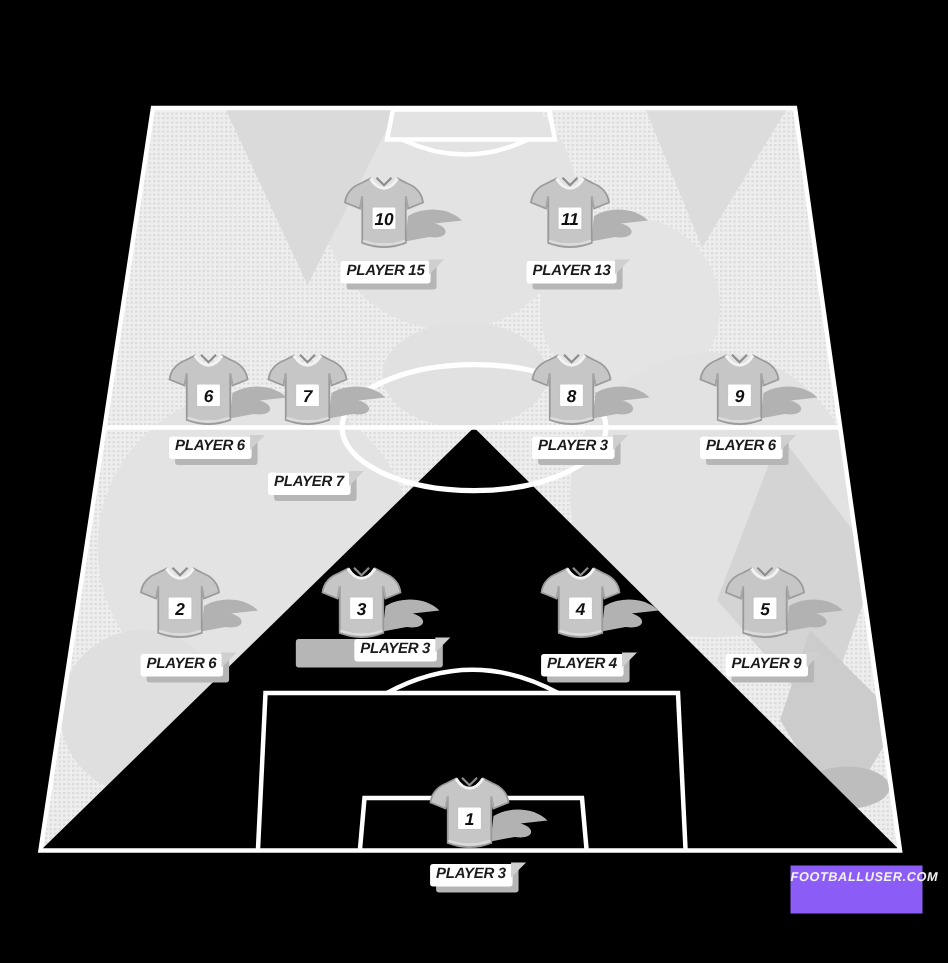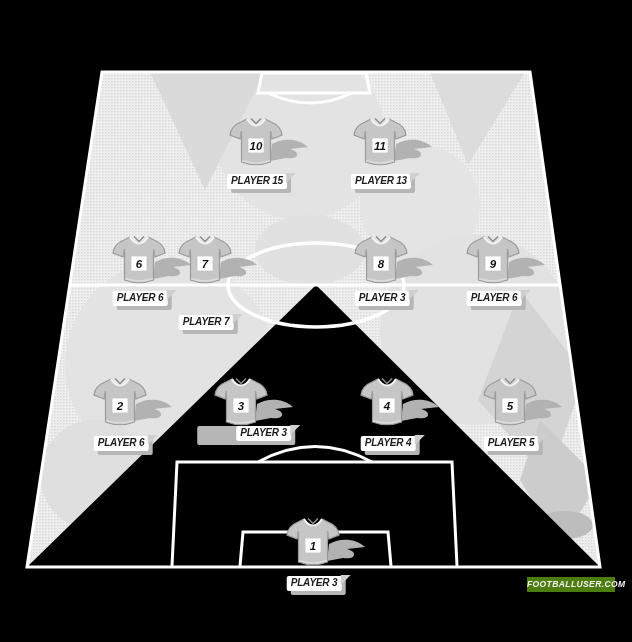--- a/index.html
+++ b/index.html
@@ -24,22 +24,22 @@
   }
   .plate-shadow{
     position:absolute;z-index:1;left:4px;top:4px;right:-4px;bottom:-4px;
     background:#b6b6b6;border-radius:2px;
   }
   .plate-fold{
     position:absolute;z-index:3;right:-9px;top:3px;width:0;height:0;
     border-top:10px solid #cfcfcf;border-right:10px solid transparent;
   }
   #watermark{
-    position:absolute;left:527px;top:577px;width:88px;height:15px;
-    background:#4d7c0f;color:#f1f1f1;font-size:8.5px;font-weight:700;
+    position:absolute;left:527px;top:577px;width:88px;height:32px;
+    background:#8b5cf6;color:#f1f1f1;font-size:8.5px;font-weight:700;
     letter-spacing:0.4px;line-height:15px;text-align:center;z-index:5;
   }
 </style>
 </head>
 <body>
 
 <div id="stage">
 
   <svg id="pitch-svg" width="632" height="642" viewBox="0 0 632 642">
     <defs>
@@ -203,21 +203,21 @@
   </div>
 
   <div class="player" style="left:511px;top:403px;">
     <svg class="jersey-svg" viewBox="0 0 92 62">
       <use href="#jersey-shape"></use>
       <text class="jersey-num" x="30" y="36" text-anchor="middle">5</text>
     </svg>
     <div class="plate-wrap" style="top:29px;">
       <div class="plate-shadow"></div>
       <div class="plate-fold"></div>
-      <div class="plate">PLAYER 5</div>
+      <div class="plate">PLAYER 9</div>
     </div>
   </div>
 
   <div class="player" style="left:314px;top:543px;">
     <svg class="jersey-svg" viewBox="0 0 92 62">
       <use href="#jersey-shape"></use>
       <text class="jersey-num" x="30" y="36" text-anchor="middle">1</text>
     </svg>
     <div class="plate-wrap" style="top:29px;">
       <div class="plate-shadow"></div>

